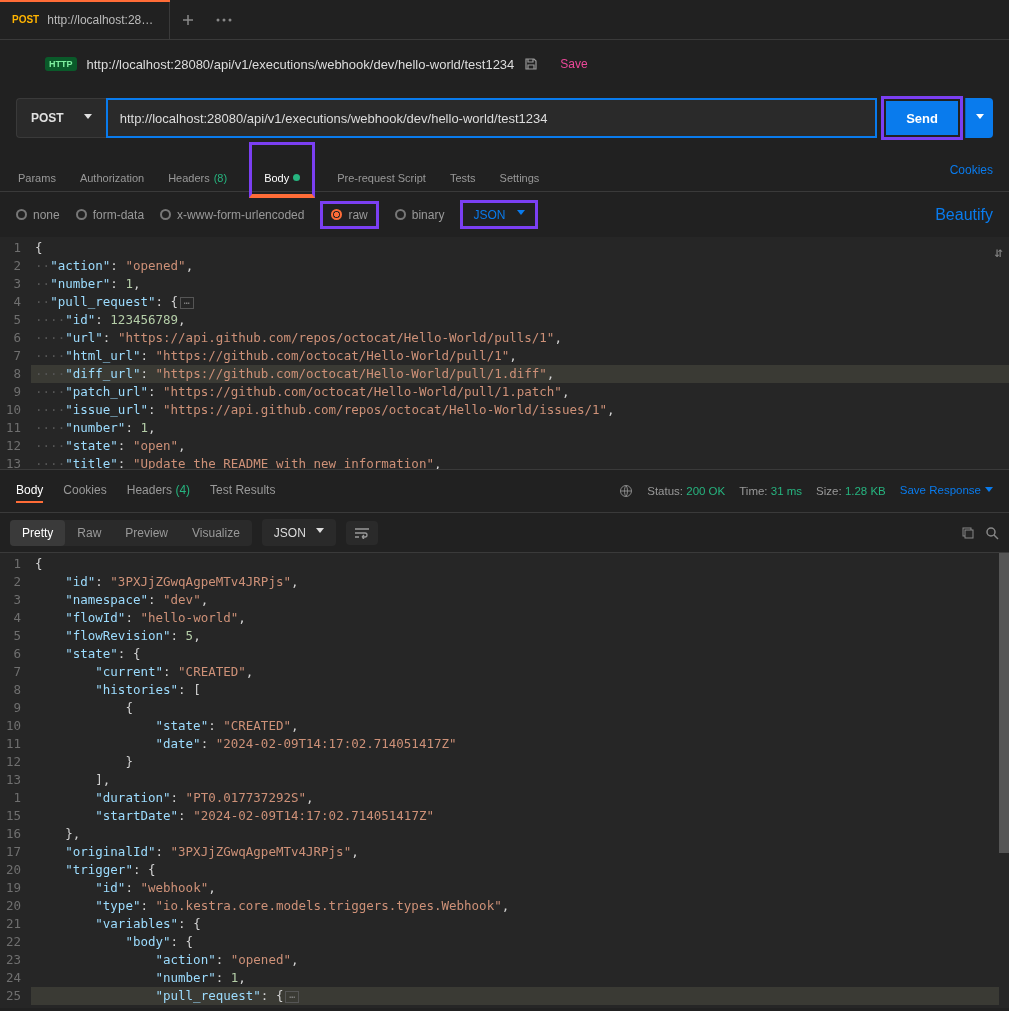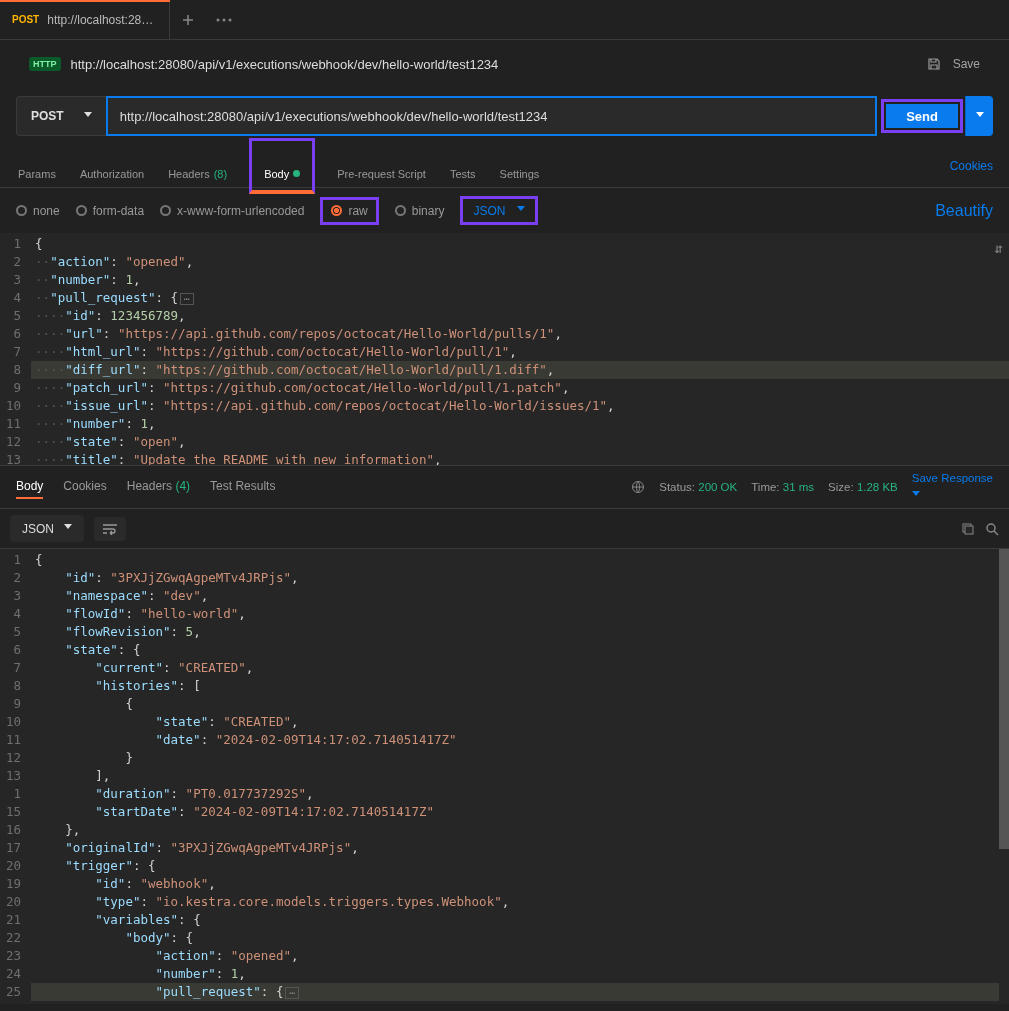--- a/index.html
+++ b/index.html
@@ -43,33 +43,33 @@
 .tab-title { color: #bbb; font-size: 12px; white-space: nowrap; overflow: hidden; text-overflow: ellipsis; }
 .tab-add, .tab-more { width: 36px; display: flex; align-items: center; justify-content: center; color: #888; cursor: pointer; }
 
 
 .title-row {
   height: 48px;
   display: flex;
   align-items: center;
   padding: 0 29px;
   gap: 10px;
-  justify-content: space-between;
+  margin-left: 16px;
 }
 .title-left { display: flex; align-items: center; gap: 10px; }
 .http-badge {
   background: #0a5a2a;
   color: #7ff0a0;
   font-size: 9px;
   font-weight: 700;
   padding: 2px 4px;
   border-radius: 3px;
 }
 .title-text { color: #ddd; font-size: 13px; }
-.save-btn { display: flex; align-items: center; gap: 12px; color: #a3a3a3; font-size: 12px; cursor: pointer; }
+.save-btn { display: flex; align-items: center; gap: 22px; color: #ec4899; font-size: 12px; cursor: pointer; }
 
 
 .url-row {
   display: flex;
   align-items: center;
   padding: 8px 16px;
   gap: 0;
 }
 .method-select {
   height: 40px;
@@ -93,21 +93,21 @@
   color: #ddd;
   font-size: 13px;
   outline: none;
 }
 .send-btn-wrap {
   border: 3px solid #7b3ff2;
   padding: 2px;
   margin-left: 4px;
 }
 .send-btn {
-  height: 24px;
+  height: 34px;
   background: #097bed;
   color: #fff;
   border: none;
   padding: 0 20px;
   font-weight: 600;
   font-size: 13px;
   cursor: pointer;
 }
 .send-caret {
   height: 40px;
@@ -184,21 +184,21 @@
   border-bottom: 1px solid #3a3a3a;
   height: 44px;
 }
 .resp-tabs-left { display: flex; gap: 20px; }
 .resp-tab { color: #999; font-size: 12px; cursor: pointer; padding: 4px 0; }
 .resp-tab.active { color: #fff; border-bottom: 2px solid #ff6c37; }
 .resp-tab .count { color: #26b47f; }
 .resp-right { display: flex; gap: 14px; align-items: center; font-size: 11.5px; color: #999; }
 .resp-right .ok { color: #26b47f; }
 .resp-right .val { color: #26b47f; }
-.save-resp { color: #097bed; cursor: pointer; display: flex; align-items: flex-start; gap: 4px; flex-direction: column; }
+.save-resp { color: #097bed; cursor: pointer; display: flex; align-items: flex-start; gap: 4px; }
 
 
 .resp-sub {
   display: flex; align-items: center; gap: 10px;
   padding: 6px 10px;
   border-bottom: 1px solid #3a3a3a;
 }
 .view-group { display: flex; background: #2a2a2a; border-radius: 4px; }
 .view-btn { padding: 6px 12px; color: #999; font-size: 12px; cursor: pointer; }
 .view-btn.active { background: #3a3a3a; color: #fff; border-radius: 4px; }
@@ -367,20 +367,26 @@
     <span><span>Time:</span> <span class="val">31 ms</span></span>
     <span><span>Size:</span> <span class="val">1.28 KB</span></span>
     <span class="save-resp">
         <span>Save Response</span> 
         <span class="chev"></span>
       </span>
   </div>
 </div>
 
 <div class="resp-sub">
+  <div class="view-group">
+    <span class="view-btn active">Pretty</span>
+    <span class="view-btn">Raw</span>
+    <span class="view-btn">Preview</span>
+    <span class="view-btn">Visualize</span>
+  </div>
   <div class="fmt-select">
       <span>JSON</span>
       <span class="chev"></span>
     </div>
   <div class="wrap-btn">
     <svg width="16" height="12" viewBox="0 0 16 12">
         <path d="M1 2h14M1 6h10a2 2 0 110 4H8m0 0l2-2m-2 2l2 2M1 10h4" stroke="#999" fill="none" stroke-width="1.3"></path>
       </svg>
   </div>
   <div class="resp-sub-right">

